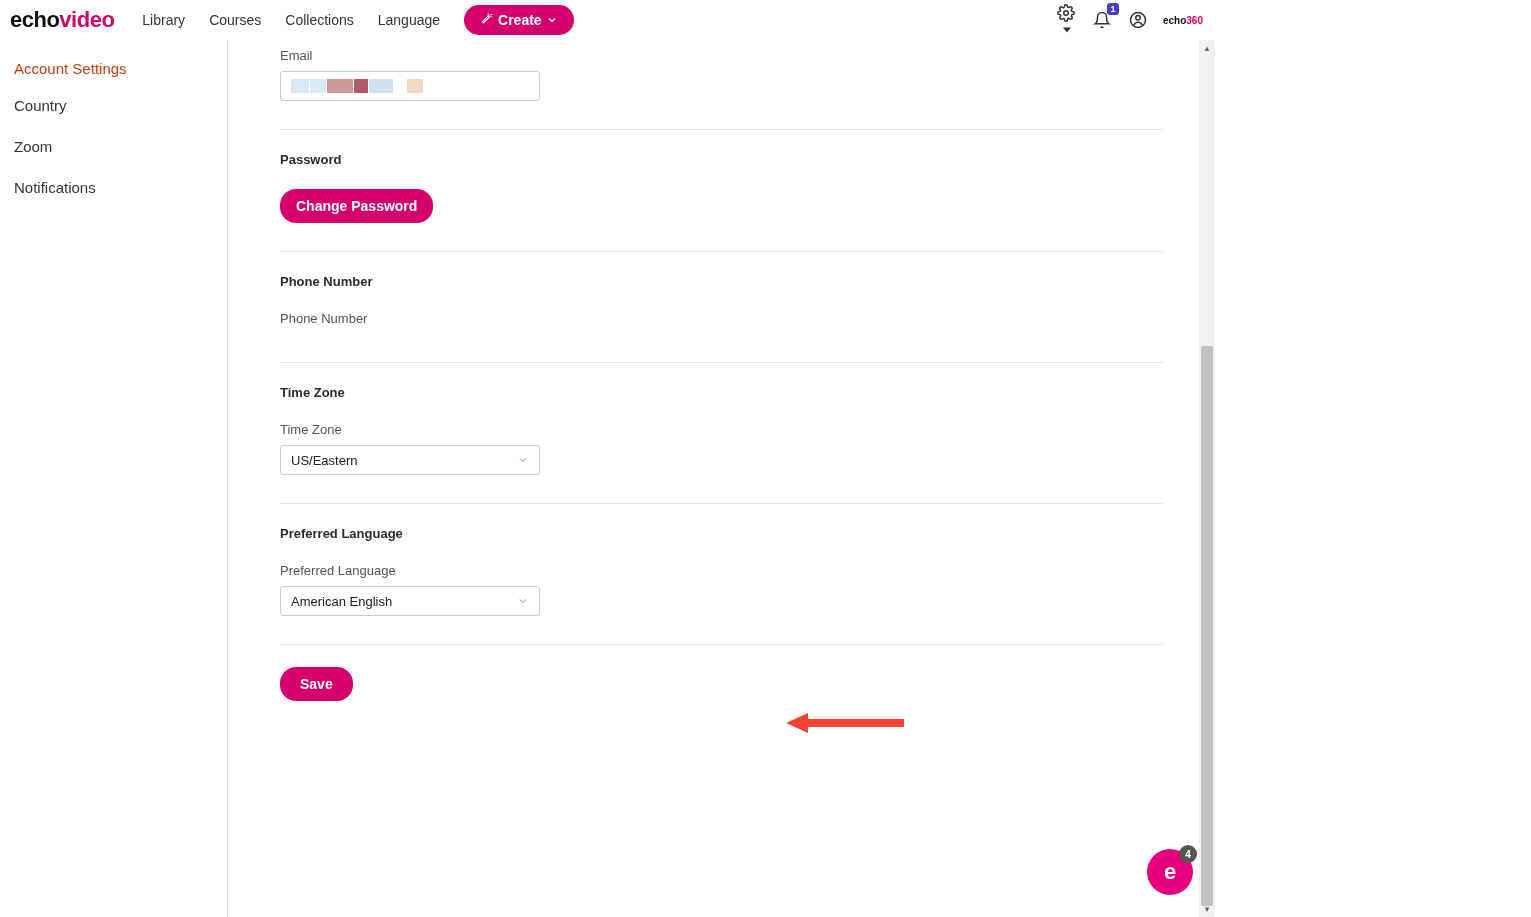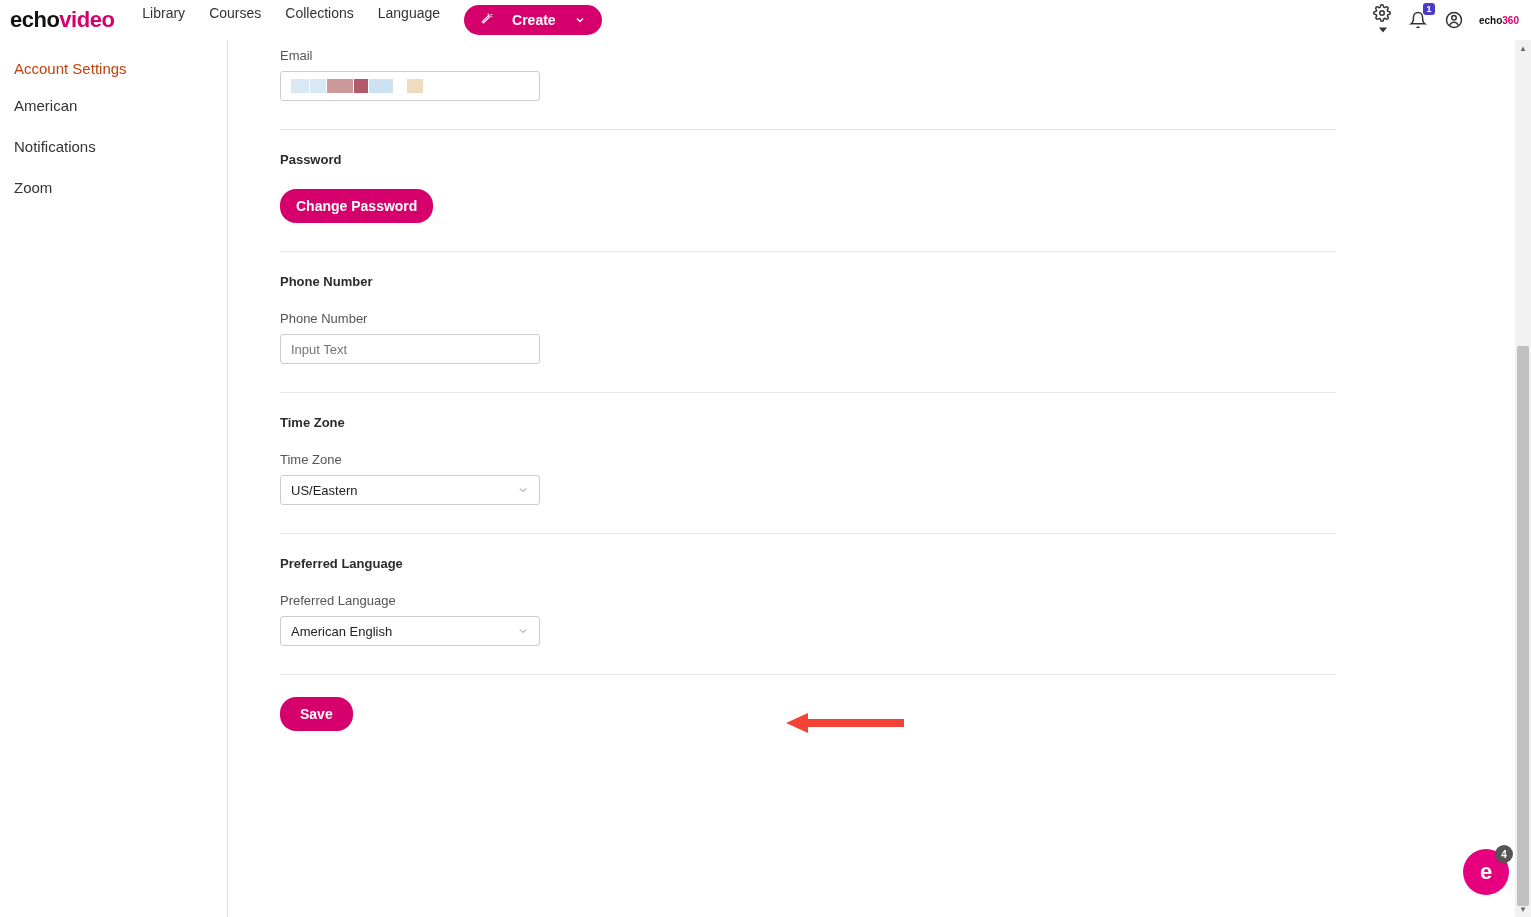--- a/index.html
+++ b/index.html
@@ -1,26 +1,26 @@
 <!DOCTYPE html>
 <html><head>
 <meta charset="utf-8">
 <style>
   * { box-sizing: border-box; margin: 0; padding: 0; }
   body { font-family: -apple-system, BlinkMacSystemFont, "Segoe UI", Arial, sans-serif; font-size: 14px; color: #212121; background: #fff; overflow: hidden; }
-  .app { width: 1531px; height: 917px; position: relative; display: flex; flex-direction: column; }
+  .app { width: 1215px; height: 917px; position: relative; display: flex; flex-direction: column; }
   
   
   .header { height: 40px; display: flex; align-items: center; padding: 0 12px 0 10px; border-bottom: 0px solid transparent; }
   .logo { font-size: 22px; font-weight: 700; letter-spacing: -0.5px; }
   .logo .l1 { color: #111; }
   .logo .l2 { color: #d6006d; }
-  .nav { display: flex; gap: 24px; margin-left: 28px; }
+  .nav { display: flex; gap: 24px; margin-left: 28px; align-items: center; }
   .nav a { color: #333; text-decoration: none; font-size: 14px; }
-  .create-btn { background: #d6006d; color: #fff; border: none; border-radius: 18px; padding: 7px 16px; font-size: 14px; font-weight: 600; display: flex; align-items: center; gap: 18px; cursor: pointer; }
+  .create-btn { background: #d6006d; color: #fff; border: none; border-radius: 18px; padding: 7px 16px; font-size: 14px; font-weight: 600; display: flex; align-items: center; gap: 4px; cursor: pointer; }
   .header-right { margin-left: auto; display: flex; align-items: center; gap: 14px; }
   .icon-btn { background: none; border: none; cursor: pointer; color: #333; position: relative; padding: 2px; }
   .badge { position: absolute; top: -6px; right: -6px; background: #4a3cc9; color: #fff; font-size: 9px; font-weight: 700; min-width: 12px; height: 12px; border-radius: 3px; display: flex; align-items: center; justify-content: center; padding: 0 2px; }
   .brand-mini { font-size: 10px; font-weight: 700; }
   .brand-mini .b1 { color: #111; } .brand-mini .b2 { color: #d6006d; }
   
   
   .body { flex: 1; display: flex; min-height: 0; }
   .sidebar { width: 228px; border-right: 1px solid #e0e0e0; padding-top: 12px; }
   .sidebar-title { padding: 8px 14px; color: #c2410c; font-size: 15px; }
@@ -111,23 +111,23 @@
       </button>
       <div class="brand-mini">
         <span class="b1">echo</span><span class="b2">360</span>
       </div>
     </div>
   </div>
 
   <div class="body">
     <div class="sidebar">
       <div class="sidebar-title">Account Settings</div>
-      <div class="sidebar-item">American</div>
+      <div class="sidebar-item">Country</div>
+      <div class="sidebar-item">Zoom</div>
       <div class="sidebar-item">Notifications</div>
-      <div class="sidebar-item">Zoom</div>
     </div>
 
     <div class="main-wrap">
       <div class="main-scroll">
         <div class="main">
 
           <div class="section first">
             <label class="field-label">Email</label>
             <div class="input readonly">
               <div class="email-mask">
@@ -145,21 +145,20 @@
           <div class="section">
             <h3 class="section-title">Password</h3>
             <button class="btn-primary">Change Password</button>
           </div>
 
           <div class="section">
             <h3 class="section-title">Phone Number</h3>
             <div class="row">
               <div>
                 <label class="field-label">Phone Number</label>
-                <input class="input" placeholder="Input Text" style="">
               </div>
             </div>
           </div>
 
           <div class="section">
             <h3 class="section-title">Time Zone</h3>
             <label class="field-label">Time Zone</label>
             <div class="select">
               <span>US/Eastern</span>
               <svg width="12" height="12" viewBox="0 0 24 24" fill="none" stroke="#888" stroke-width="2">

